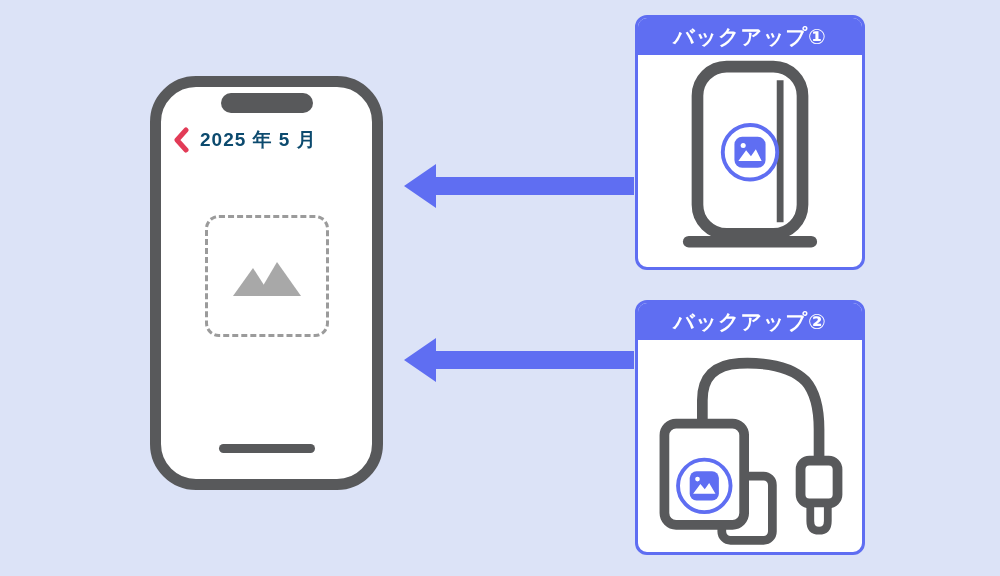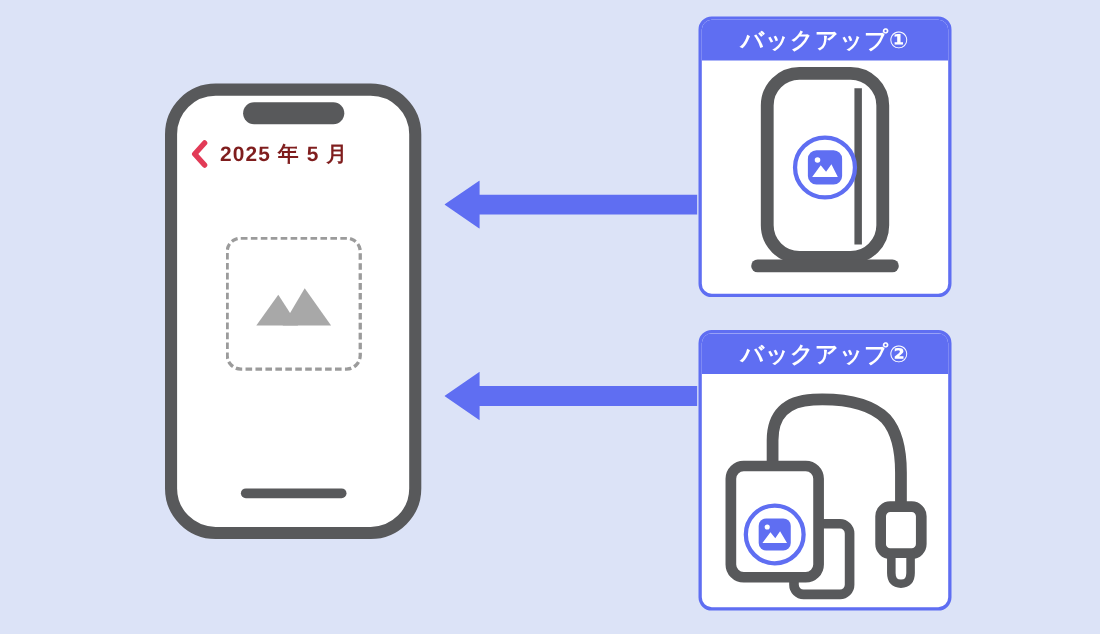--- a/index.html
+++ b/index.html
@@ -35,21 +35,21 @@
   .phone-header {
     position: absolute;
     top: 40px; left: 12px;
     display: flex;
     align-items: center;
     gap: 11px;
   }
   .date {
     font-size: 19px;
     font-weight: 700;
-    color: #7f1d1d;
+    color: #0c4a6e;
     letter-spacing: 1px;
     white-space: nowrap;
   }
   .dashed-box {
     position: absolute;
     left: 44px; top: 128px;
     width: 124px; height: 122px;
     border: 3px dashed #9b9b9b;
     border-radius: 14px;
     display: flex;

